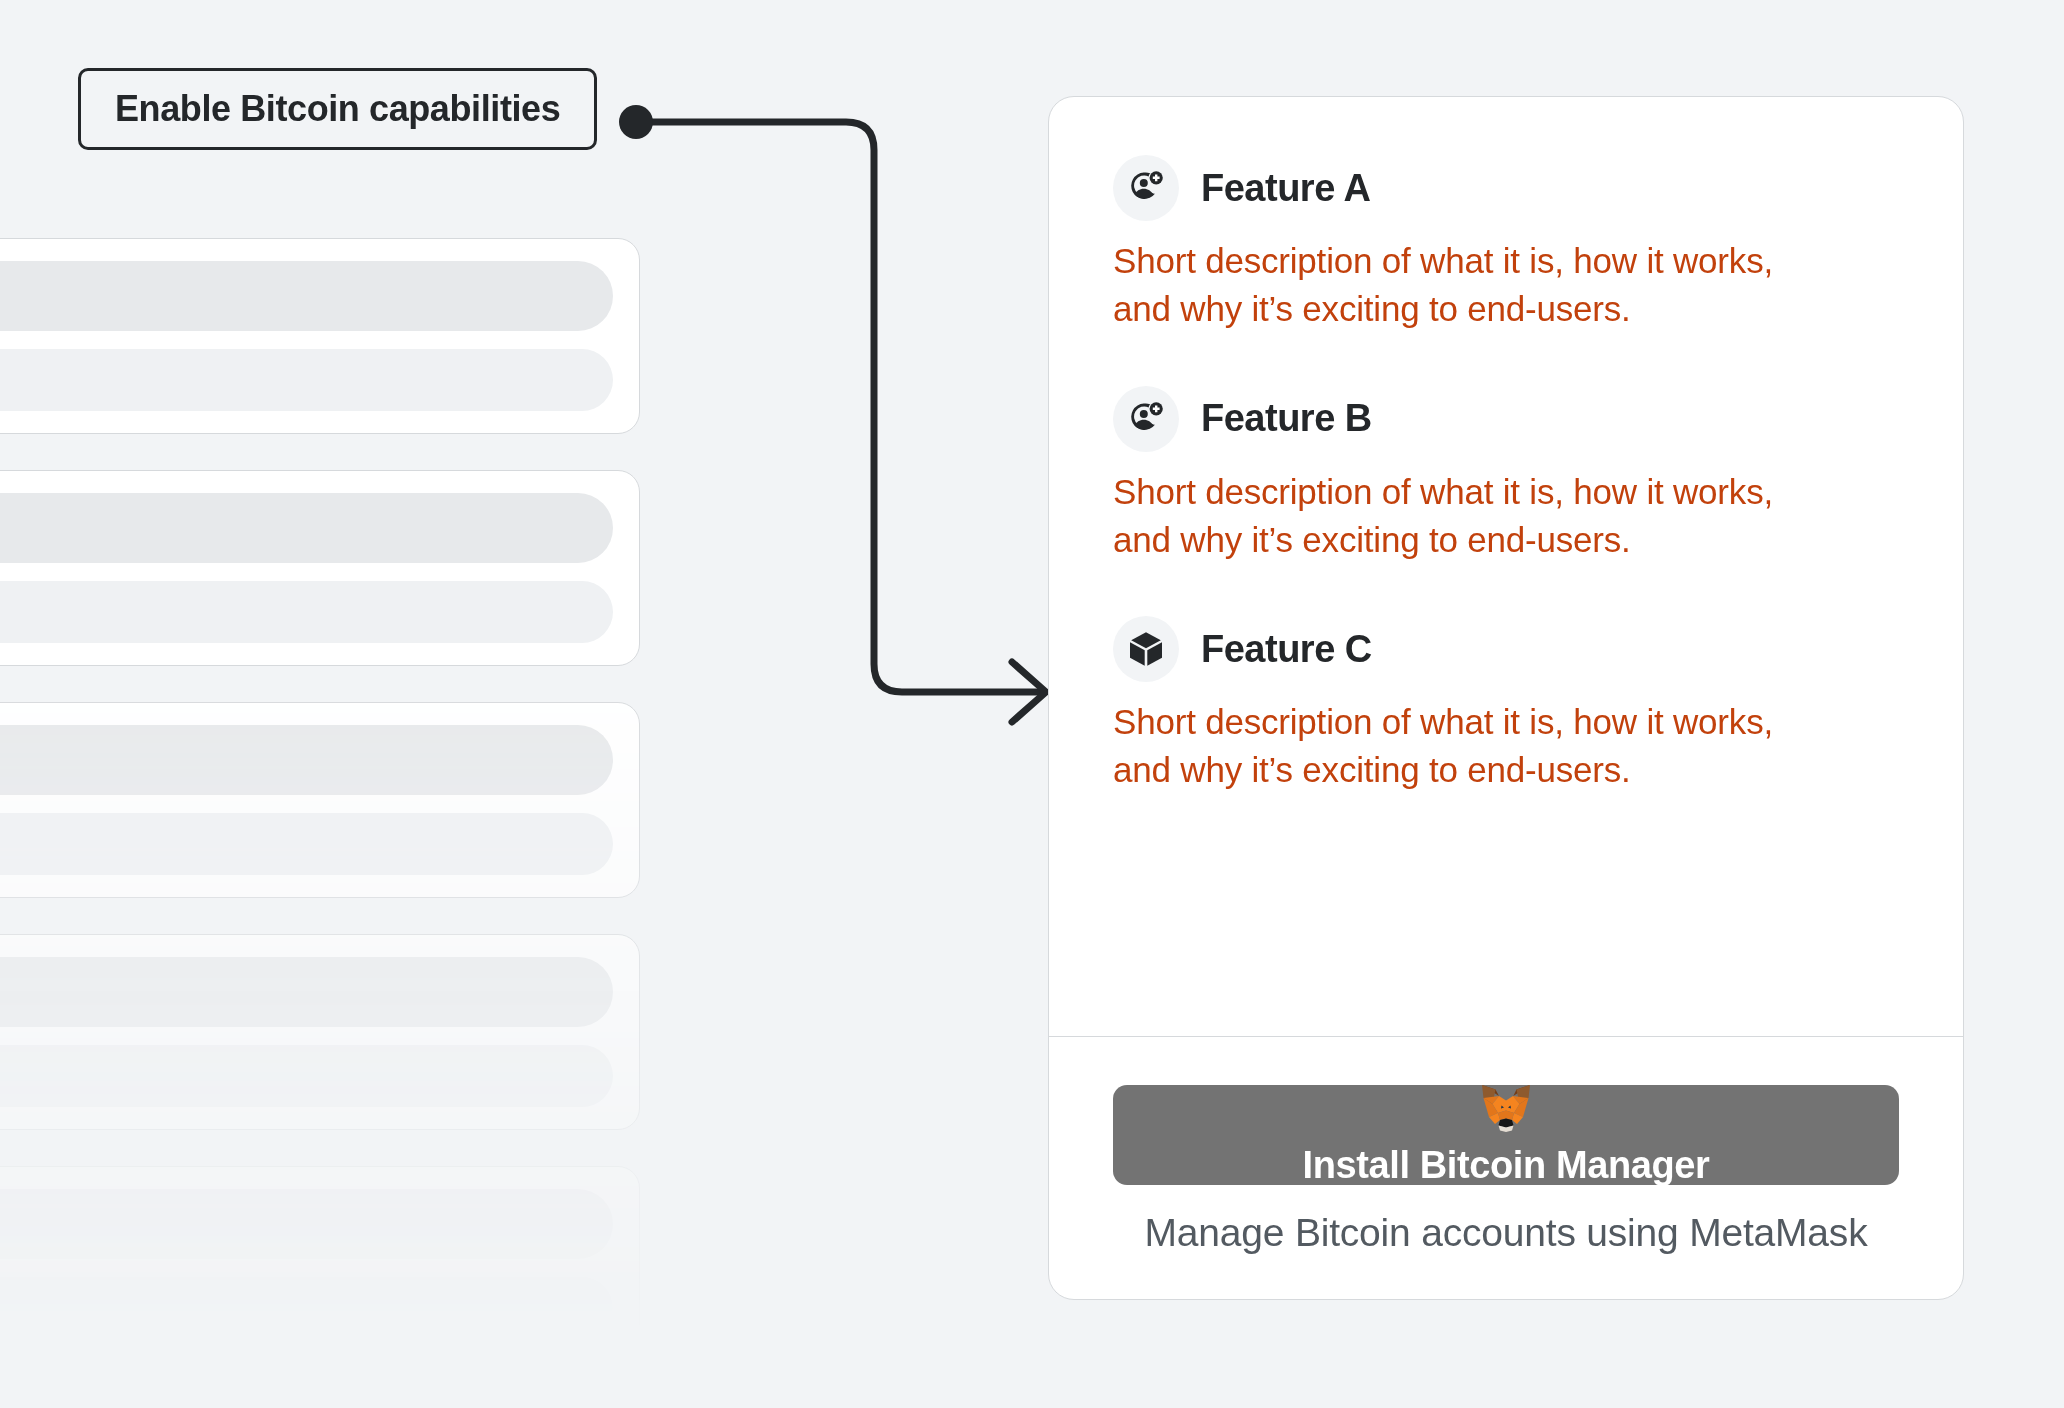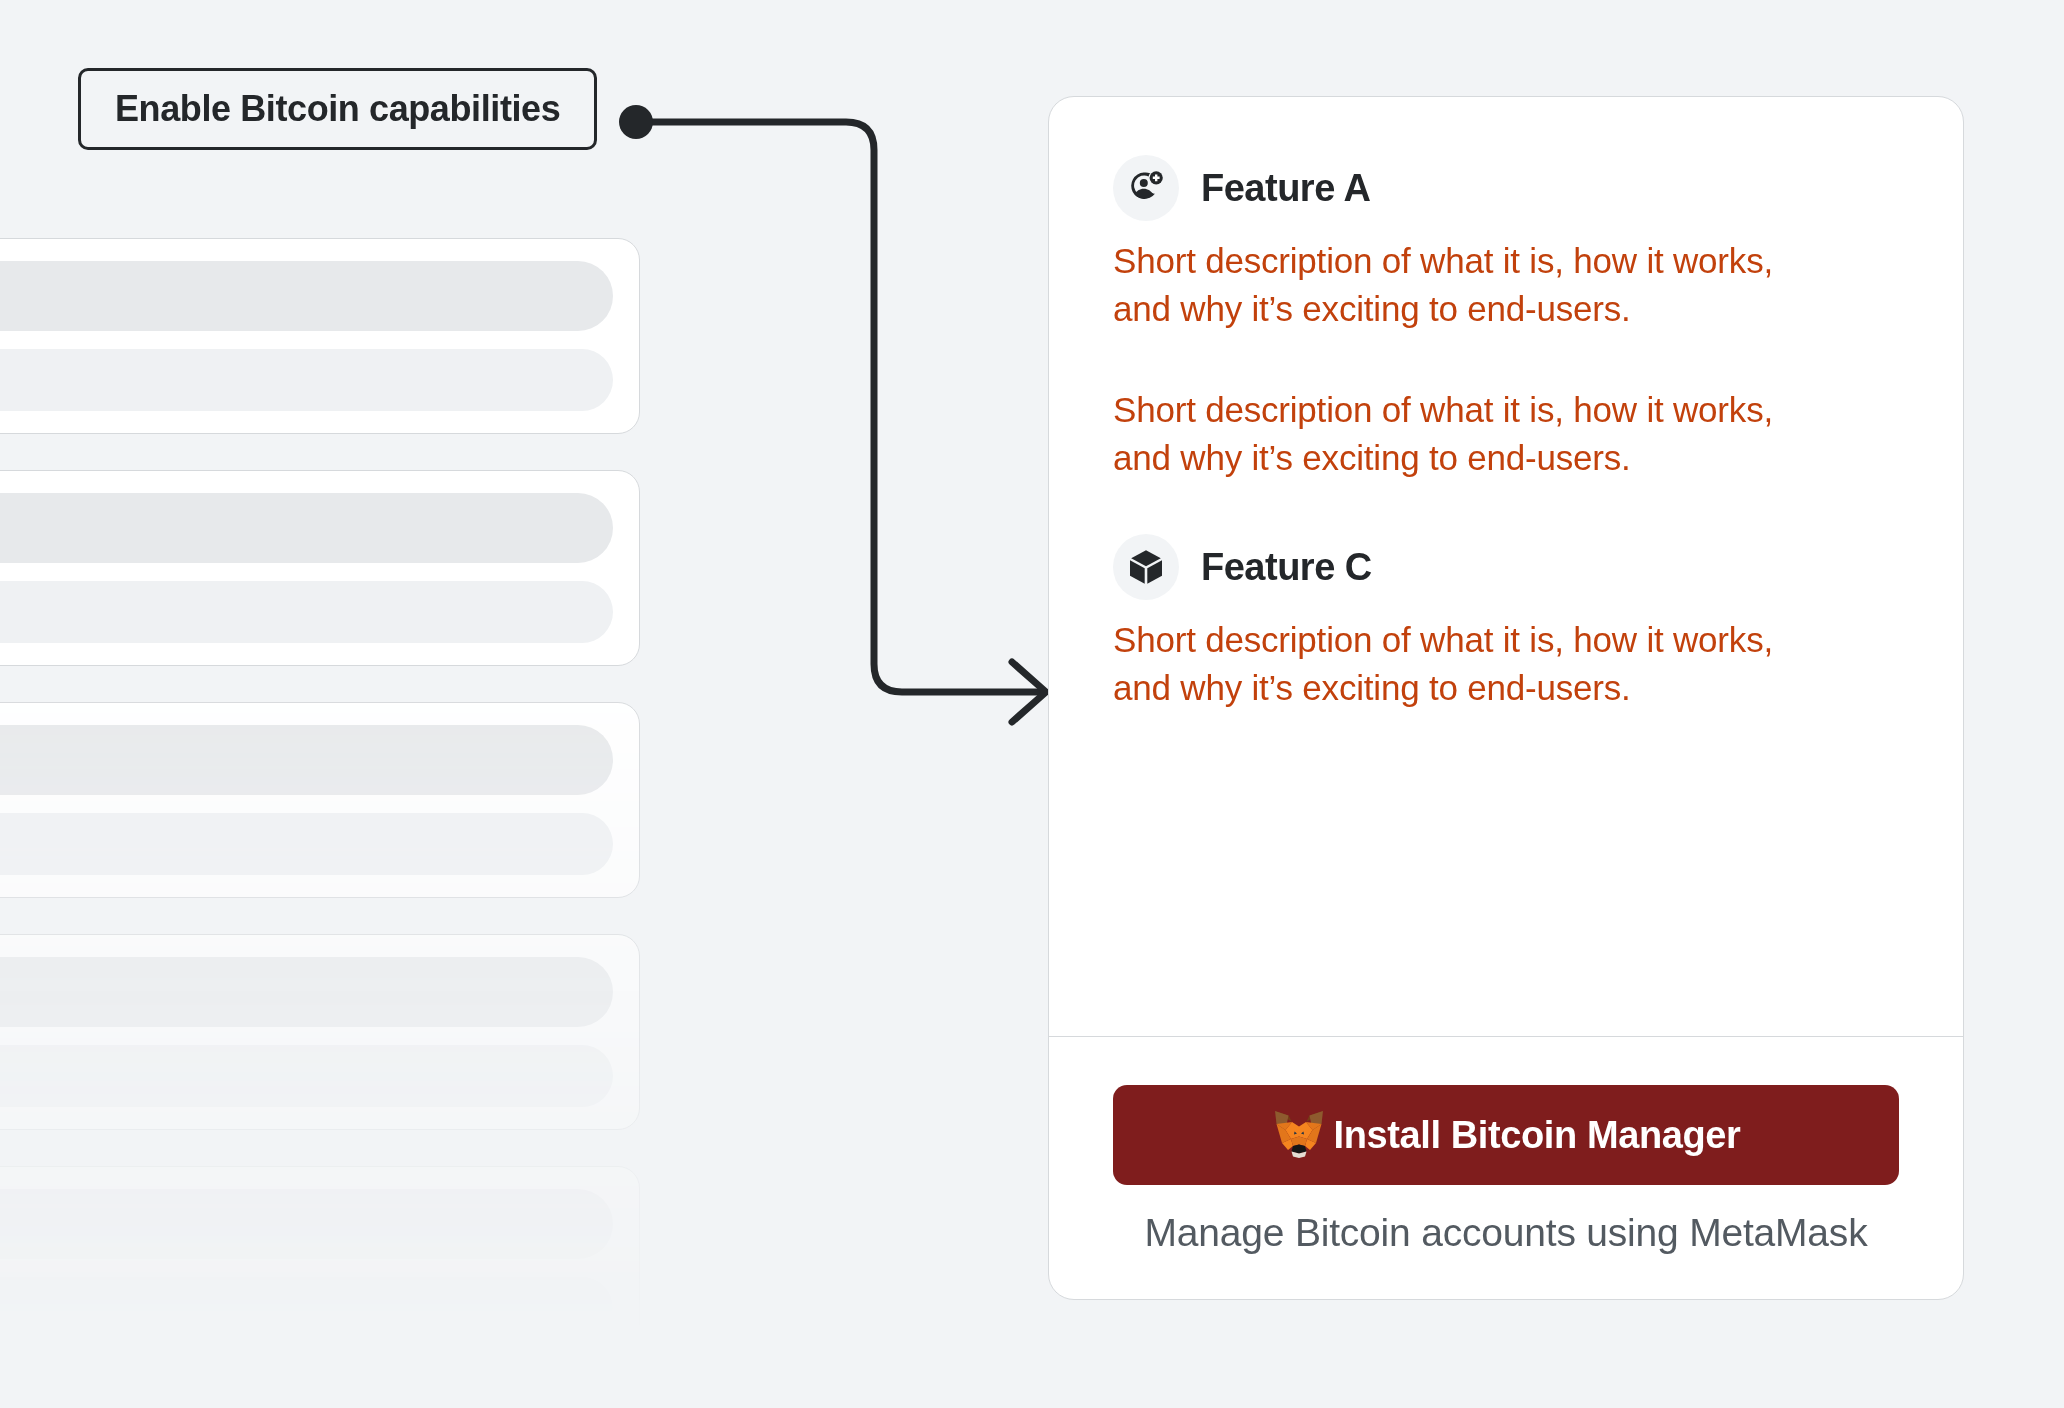--- a/index.html
+++ b/index.html
@@ -142,29 +142,30 @@
     background: #D6D9DC;
     margin-top: 56px;
   }
 
   #card-footer {
     padding: 48px 64px 44px 64px;
   }
   #install-button {
     width: 100%;
     height: 100px;
-    background: #7f1d1d;
+    background: #737373;
     border: none;
     border-radius: 14px;
     display: flex;
     align-items: center;
     justify-content: center;
     gap: 8px;
     cursor: pointer;
     font-family: "Liberation Sans", sans-serif;
+    flex-direction: column;
   }
   #install-button .btn-label {
     font-size: 38px;
     font-weight: 700;
     color: #FFFFFF;
     letter-spacing: -0.4px;
   }
   #install-caption {
     margin-top: 26px;
     text-align: center;
@@ -227,20 +228,32 @@
             <circle cx="30.2" cy="9.8" r="6.6" fill="#24272A"></circle>
             <path d="M29.0 6.4h2.4v2.2h2.2v2.4h-2.2v2.2h-2.4v-2.2h-2.2V8.6h2.2z" fill="#FFFFFF"></path>
           </svg>
         </span>
         <span class="feature-title">Feature A</span>
       </div>
       <div class="feature-desc">Short description of what it is, how it works, and why it’s exciting to end-users.</div>
     </div>
 
     <div class="feature-item">
+      <div class="feature-head">
+        <span class="feature-icon-circle">
+          <svg width="40" height="40" viewBox="0 0 40 40" aria-hidden="true">
+            <path d="M17.8 4.6a13.2 13.2 0 1 0 11.1 21.2 7.6 7.6 0 0 1-3.3-1.4 10.1 10.1 0 1 1-3.0-15.9 7.6 7.6 0 0 1 1.5-3.2 13.1 13.1 0 0 0-6.3-0.7z" fill="#24272A"></path>
+            <circle cx="17.8" cy="15.0" r="4.0" fill="#24272A"></circle>
+            <path d="M17.8 20.8c-4.2 0-7.6 2.3-8.9 5.6a11.6 11.6 0 0 0 17.8 0c-1.3-3.3-4.7-5.6-8.9-5.6z" fill="#24272A"></path>
+            <circle cx="30.2" cy="9.8" r="6.6" fill="#24272A"></circle>
+            <path d="M29.0 6.4h2.4v2.2h2.2v2.4h-2.2v2.2h-2.4v-2.2h-2.2V8.6h2.2z" fill="#FFFFFF"></path>
+          </svg>
+        </span>
+        <span class="feature-title">Feature B</span>
+      </div>
       <div class="feature-desc">Short description of what it is, how it works, and why it’s exciting to end-users.</div>
     </div>
 
     <div class="feature-item">
       <div class="feature-head">
         <span class="feature-icon-circle">
           <svg width="40" height="40" viewBox="0 0 40 40" aria-hidden="true">
             <path d="M20 3.2 34.8 11.2 20 19.2 5.2 11.2z" fill="#24272A"></path>
             <path d="M4.0 13.3 18.7 21.3v15.5L4.0 28.8z" fill="#24272A"></path>
             <path d="M36.0 13.3 21.3 21.3v15.5L36.0 28.8z" fill="#24272A"></path>

